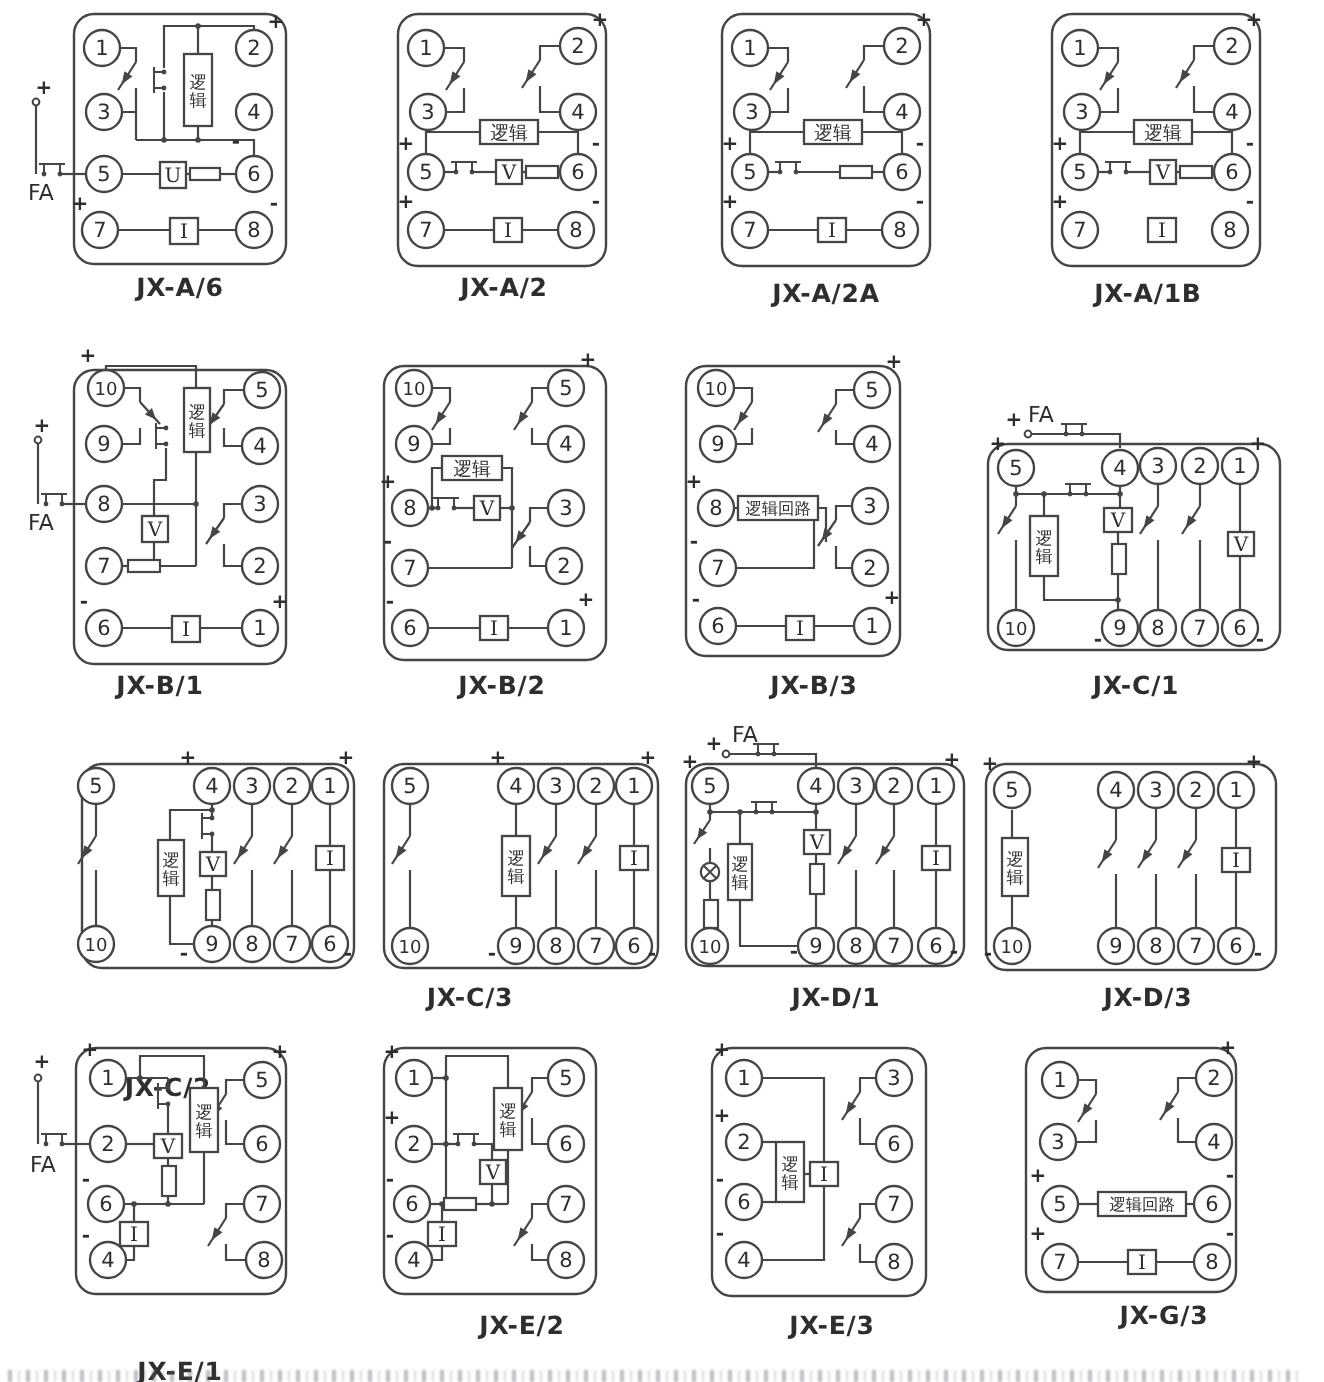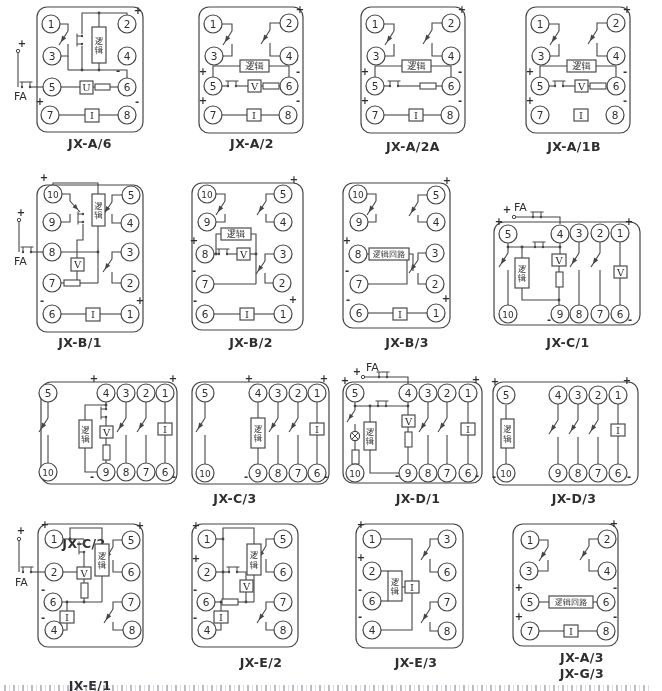--- a/index.html
+++ b/index.html
@@ -930,18 +930,17 @@
         <text x="30" y="119.6" font-size="10.5" fill="#2e2e2e" text-anchor="middle" font-family="&quot;DejaVu Sans&quot;,&quot;Liberation Sans&quot;,sans-serif" font-weight="normal">7</text>
         <circle cx="106" cy="116" r="9" fill="#fff" stroke="#454545" stroke-width="1.2"></circle>
         <text x="106" y="119.6" font-size="10.5" fill="#2e2e2e" text-anchor="middle" font-family="&quot;DejaVu Sans&quot;,&quot;Liberation Sans&quot;,sans-serif" font-weight="normal">8</text>
         <text x="114" y="12" font-size="10" fill="#2e2e2e" text-anchor="middle" font-family="&quot;DejaVu Sans&quot;,&quot;Liberation Sans&quot;,sans-serif" font-weight="bold">+</text>
         <text x="115" y="76" font-size="10" fill="#2e2e2e" text-anchor="middle" font-family="&quot;DejaVu Sans&quot;,&quot;Liberation Sans&quot;,sans-serif" font-weight="bold">-</text>
         <text x="19" y="76" font-size="10" fill="#2e2e2e" text-anchor="middle" font-family="&quot;DejaVu Sans&quot;,&quot;Liberation Sans&quot;,sans-serif" font-weight="bold">+</text>
         <text x="19" y="105" font-size="10" fill="#2e2e2e" text-anchor="middle" font-family="&quot;DejaVu Sans&quot;,&quot;Liberation Sans&quot;,sans-serif" font-weight="bold">+</text>
         <text x="115" y="105" font-size="10" fill="#2e2e2e" text-anchor="middle" font-family="&quot;DejaVu Sans&quot;,&quot;Liberation Sans&quot;,sans-serif" font-weight="bold">-</text>
       </svg>
       <div class="cap" style="left: 517px; top: 650px;">
-        <div>JX-A/3</div>
         <div>JX-G/3</div>
       </div>
     </div>
   <div id="crop-strip"></div>
 </div>
 
 </body></html>

